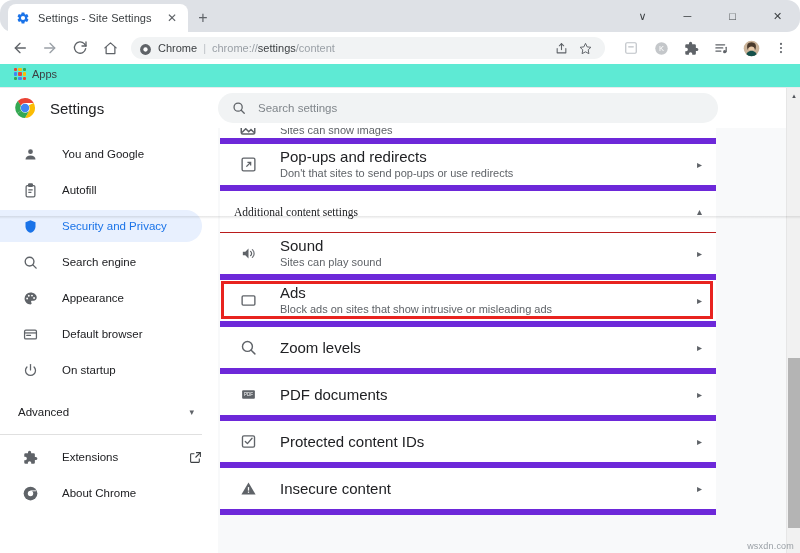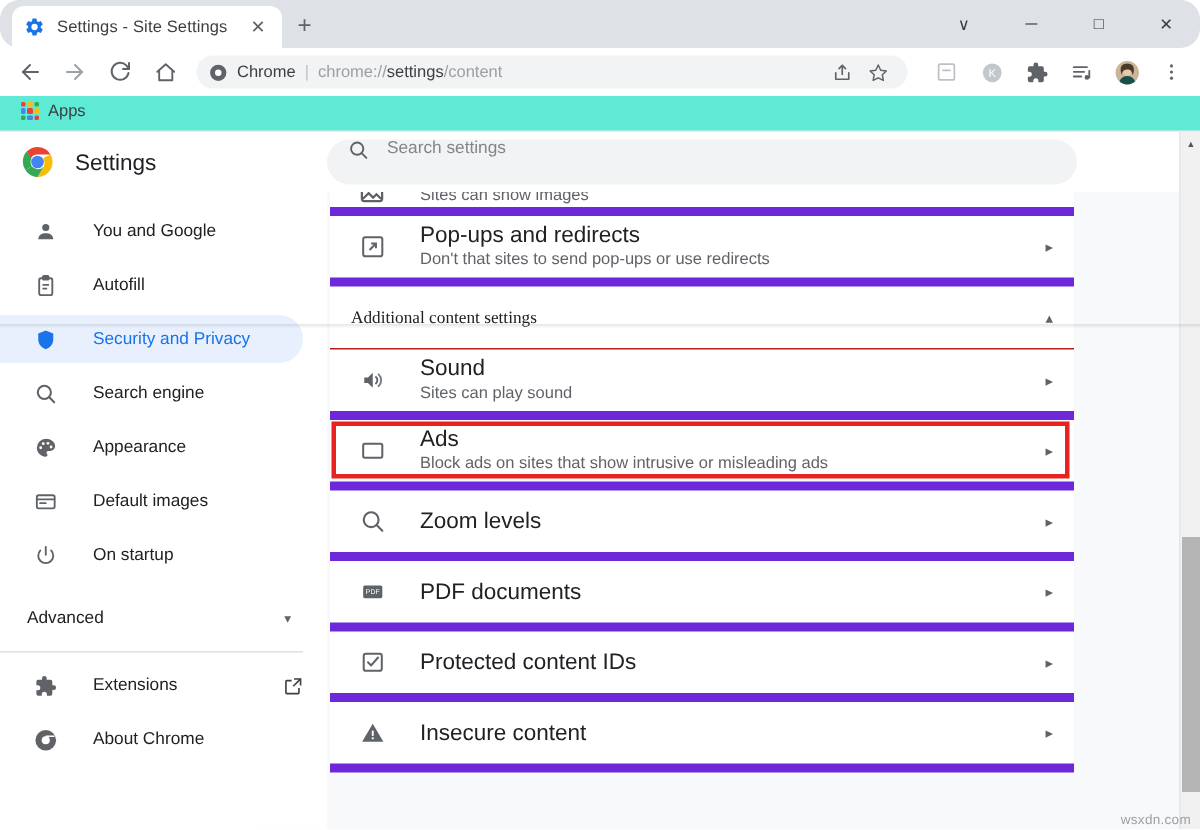--- a/index.html
+++ b/index.html
@@ -90,21 +90,21 @@
 
   .settings-header {
     position:absolute; left:0; top:0; width:786px; height:40px;
     background:#fff; display:flex; align-items:center;
     z-index:5;
   }
   .sh-logo { width:22px; height:22px; margin-left:14px; flex:0 0 22px; }
   .sh-title { font-size:15px; color:#202124; margin-left:14px; font-weight:400; }
   .searchbox {
     position:absolute; left:218px; top:5px; width:500px; height:30px;
-    background:#f1f3f4; border-radius:15px; display:flex; align-items:flex-start;
+    background:#f1f3f4; border-radius:15px; display:flex; align-items:center;
     padding:0 14px;
   }
   .search-icon { width:14px; height:14px; flex:0 0 14px; color:#5f6368; }
   .search-input {
     border:none; outline:none; background:transparent; margin-left:12px;
     font-family:"Liberation Sans", sans-serif; font-size:11.5px; color:#5f6368;
     flex:1 1 auto; width:100%;
   }
   .search-input::placeholder { color:#80868b; }
 
@@ -411,21 +411,21 @@
       </div>
 
       <div class="nav-item">
         <span class="nav-ic">
           <svg width="15" height="15" viewBox="0 0 24 24" fill="none" stroke="#5f6368" stroke-width="2">
               <rect x="2.5" y="5" width="19" height="14" rx="2"></rect>
               <line x1="2.5" y1="9.5" x2="21.5" y2="9.5"></line>
               <line x1="6" y1="13.5" x2="12" y2="13.5" stroke-linecap="round"></line>
             </svg>
         </span>
-        <span class="nav-label">Default images</span>
+        <span class="nav-label">Default browser</span>
       </div>
 
       <div class="nav-item">
         <span class="nav-ic">
           <svg width="15" height="15" viewBox="0 0 24 24" fill="none" stroke="#5f6368" stroke-width="2" stroke-linecap="round">
               <path d="M6.3 6.3a8 8 0 1011.4 0"></path>
               <line x1="12" y1="2.5" x2="12" y2="11"></line>
             </svg>
         </span>
         <span class="nav-label">On startup</span>

